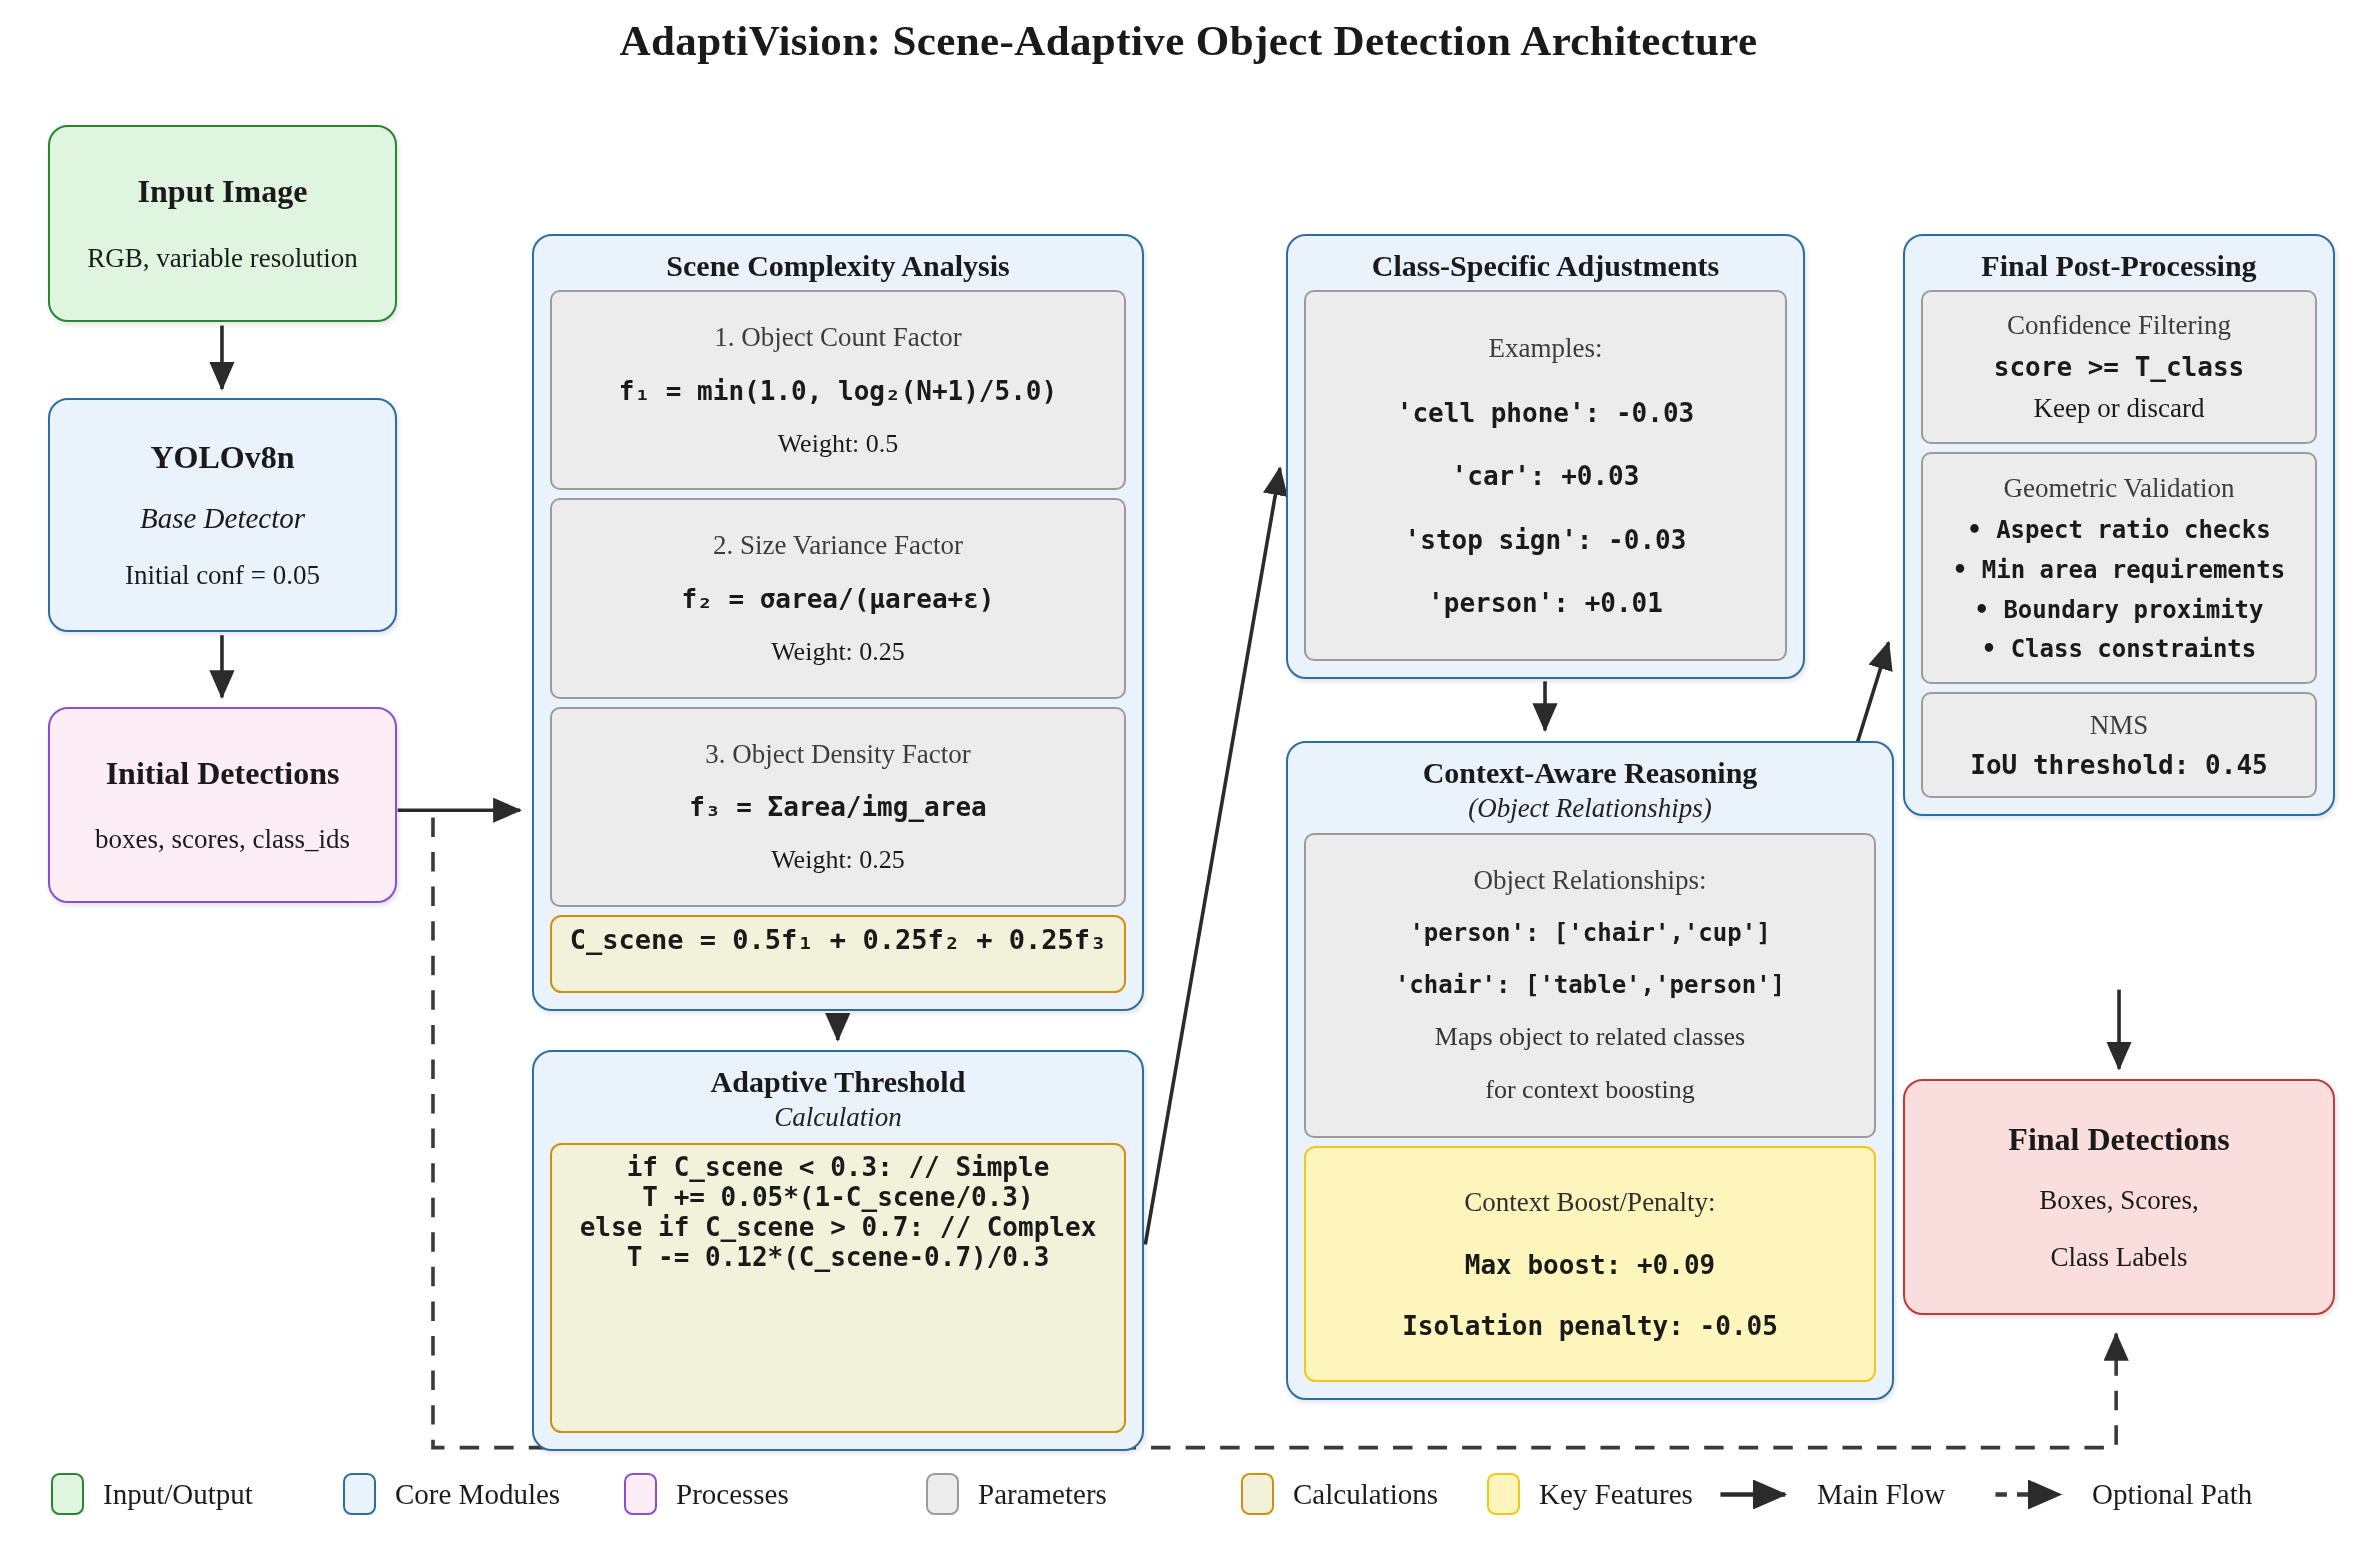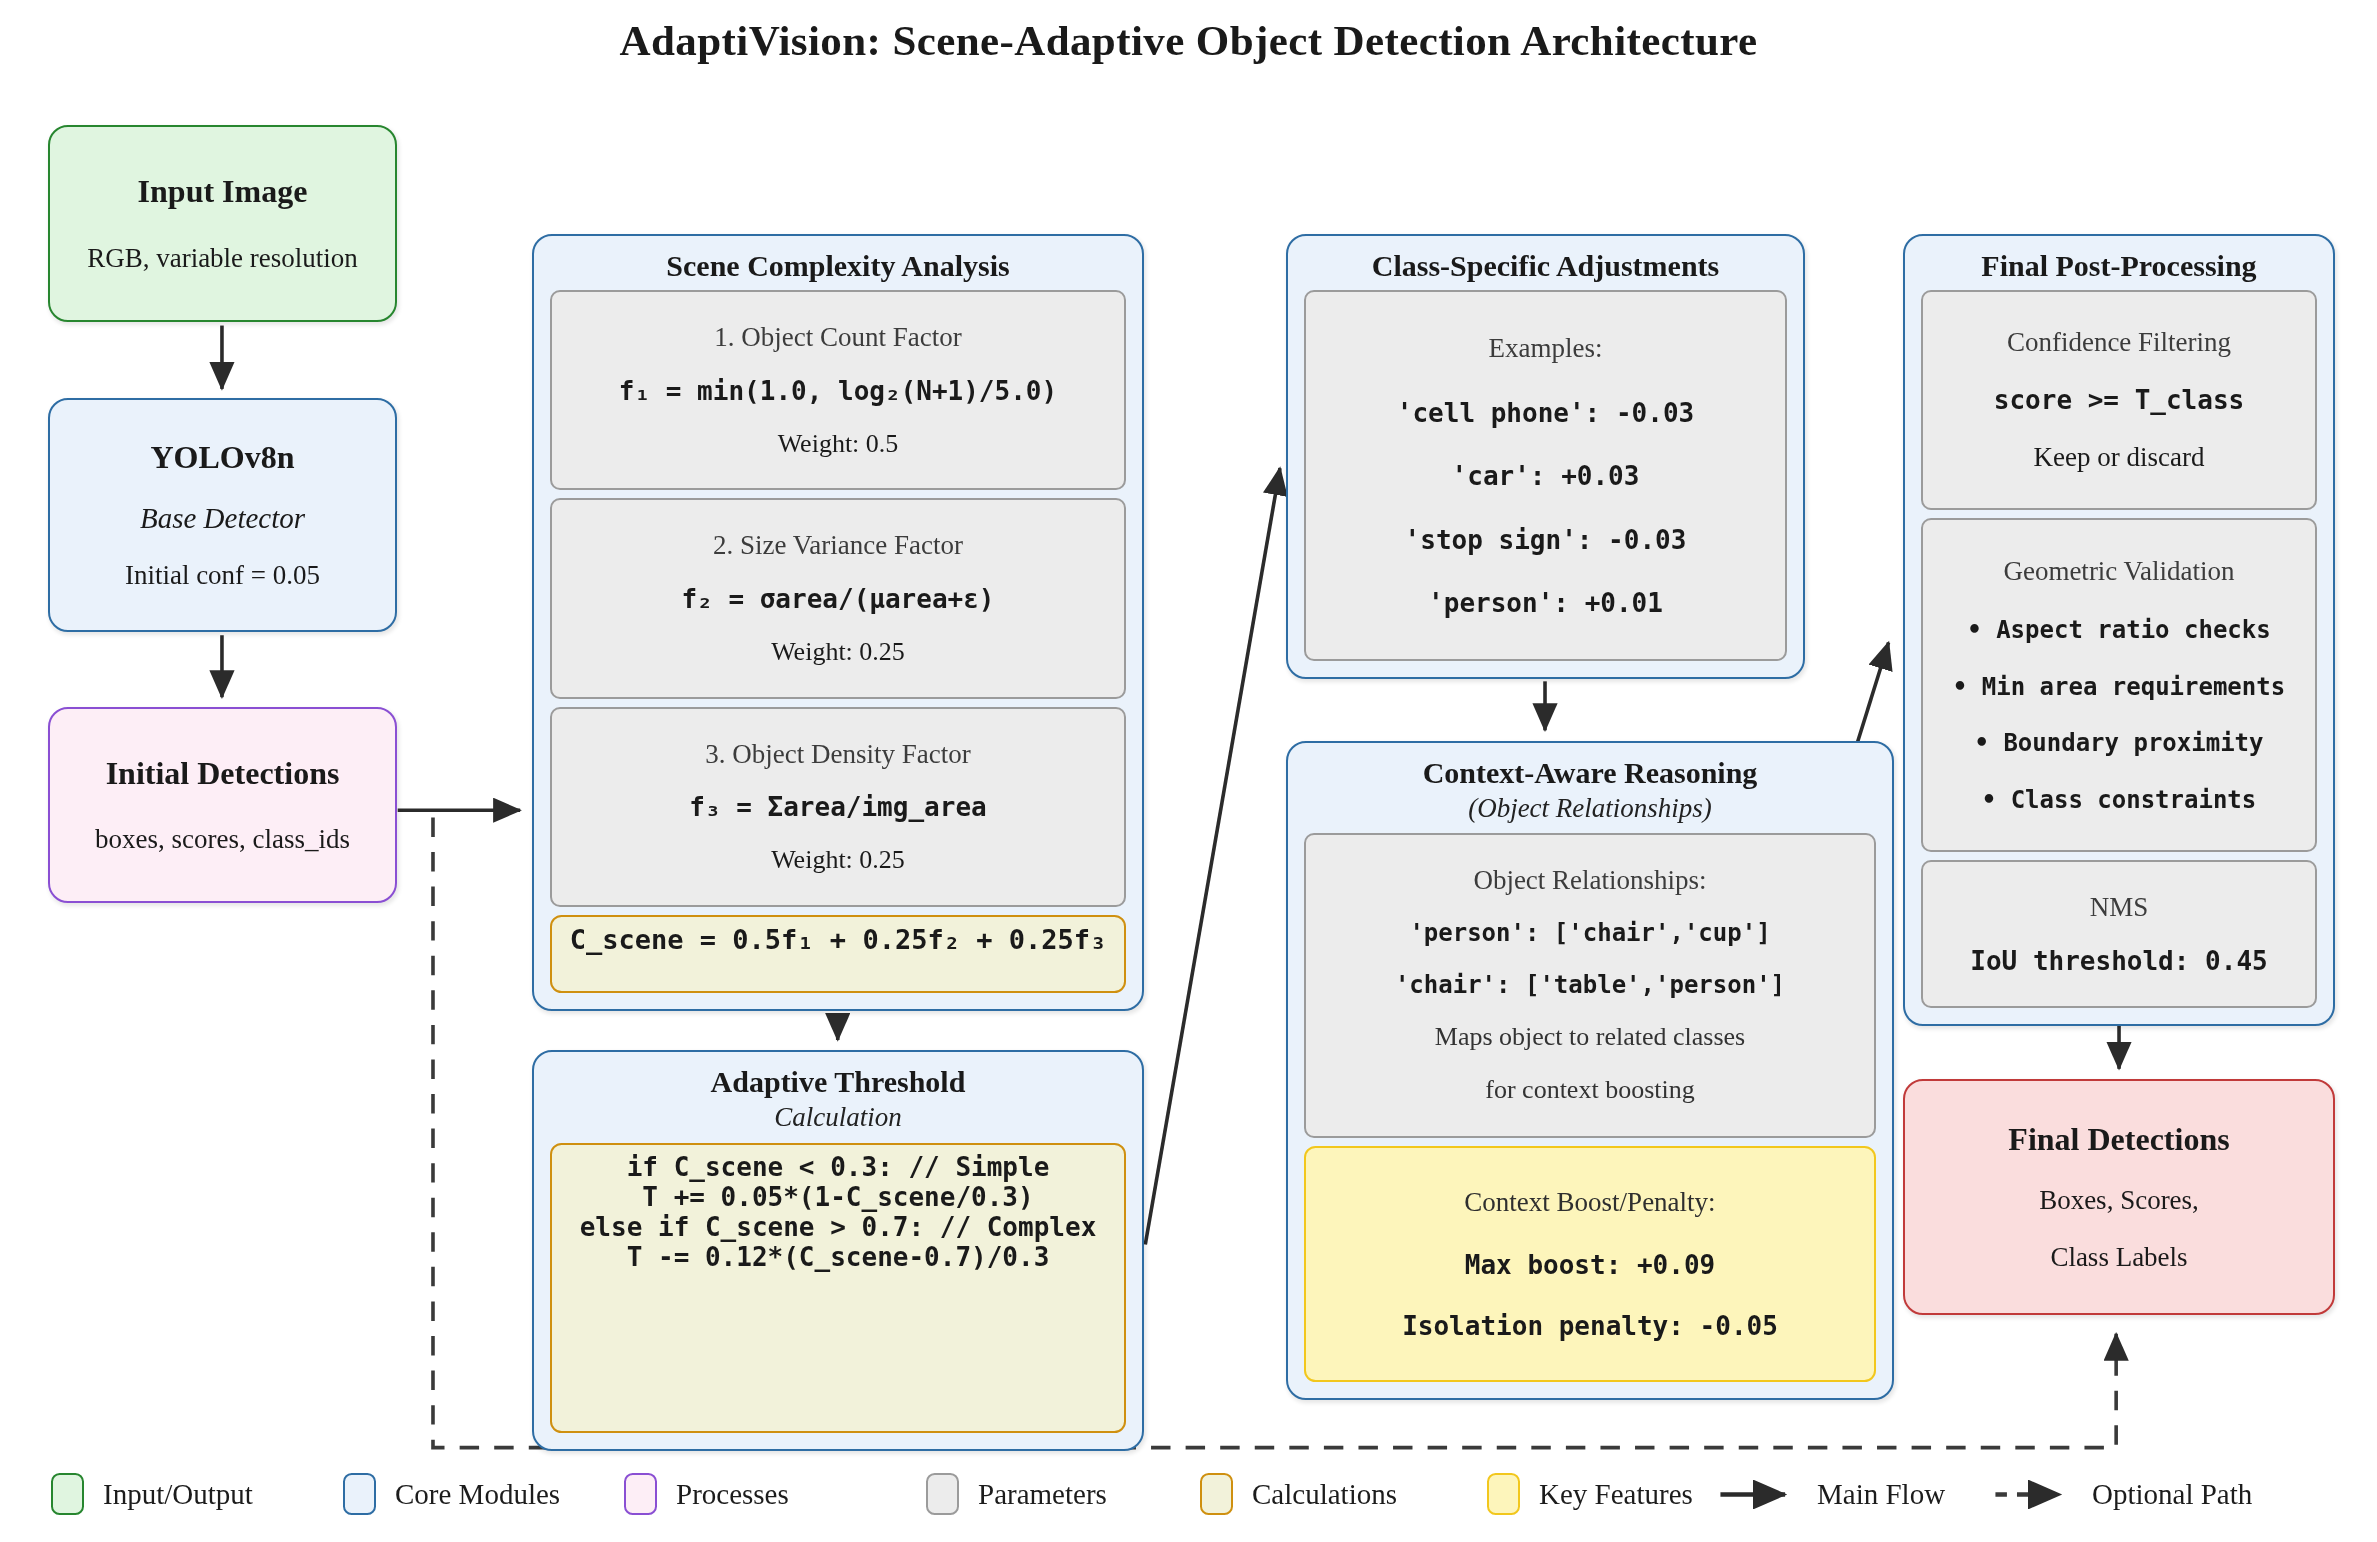--- a/index.html
+++ b/index.html
@@ -160,21 +160,21 @@
         <div class="serif-sm" style="color:#333;">for context boosting</div>
       </div>
       <div class="keybox" style="flex:1;">
         <div class="gray-head" style="color:#2f2f2f;">Context Boost/Penalty:</div>
         <div class="mono">Max boost: +0.09</div>
         <div class="mono">Isolation penalty: -0.05</div>
       </div>
     </div>
   </div>
 
-  <div class="node module" style="left:1903px;top:234px;width:432px;height:792px;">
+  <div class="node module" style="left:1903px;top:234px;width:432px;height:582px;">
     <div class="box-title">Final Post-Processing</div>
     <div class="inner-col">
       <div class="param" style="flex:2.8;">
         <div class="gray-head">Confidence Filtering</div>
         <div class="mono">score &gt;= T_class</div>
         <div class="serif-sm" style="font-size:27px;">Keep or discard</div>
       </div>
       <div class="param" style="flex:4.4;">
         <div class="gray-head">Geometric Validation</div>
         <div class="mono mono-sm bullet">Aspect ratio checks</div>
@@ -204,21 +204,21 @@
     <span class="legend-label">Core Modules</span>
   </div>
   <div class="legend-item" style="left:624px;">
     <span class="swatch sw-process"></span>
     <span class="legend-label">Processes</span>
   </div>
   <div class="legend-item" style="left:926px;">
     <span class="swatch sw-param"></span>
     <span class="legend-label">Parameters</span>
   </div>
-  <div class="legend-item" style="left:1200px;justify-content:space-between;">
+  <div class="legend-item" style="left:1241px;justify-content:space-between;">
     <span class="swatch sw-calc"></span>
     <span class="legend-label">Calculations</span>
   </div>
   <div class="legend-item" style="left:1487px;">
     <span class="swatch sw-key"></span>
     <span class="legend-label">Key Features</span>
   </div>
   <div class="legend-item" style="left:1719px;">
     <svg width="79" height="29" viewBox="0 0 110 40">
       <path d="M2,20 L92,20" stroke="#2b2b2b" stroke-width="6" fill="none" marker-end="url(#ah)"></path>

